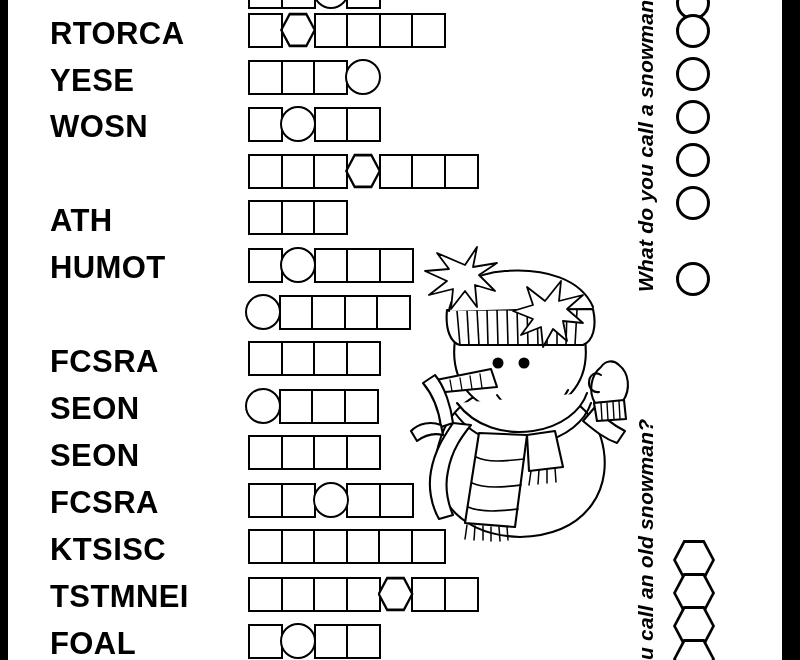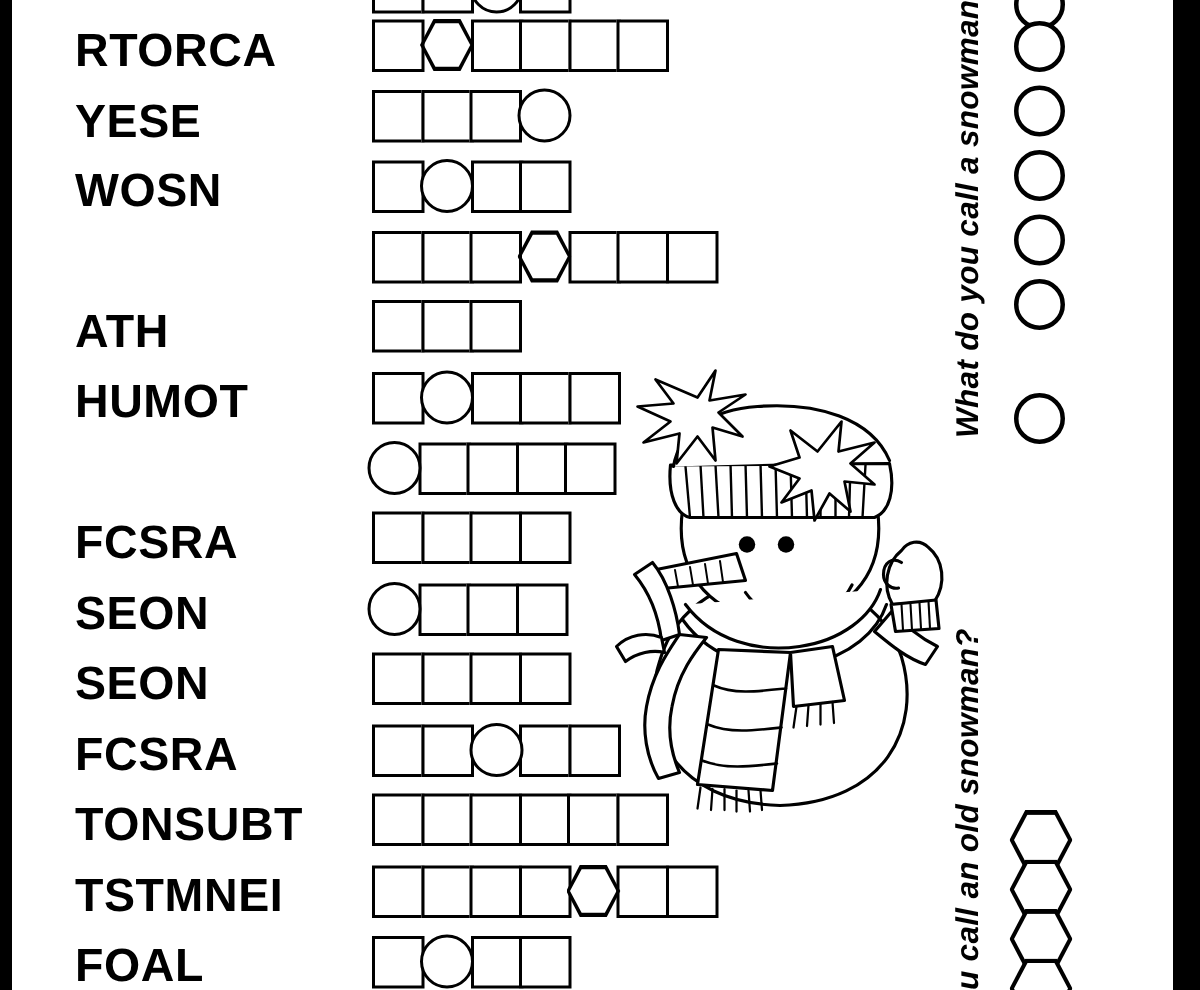--- a/index.html
+++ b/index.html
@@ -162,21 +162,21 @@
   <div class="word-list" id="word-list">
       <div class="word-row" style="top: 10px;">RTORCA</div>
       <div class="word-row" style="top: 103px;">WOSN</div>
       <div class="word-row" style="top: 57px;">YESE</div>
       <div class="word-row" style="top: 197px;">ATH</div>
       <div class="word-row" style="top: 244px;">HUMOT</div>
       <div class="word-row" style="top: 338px;">FCSRA</div>
       <div class="word-row" style="top: 385px;">SEON</div>
       <div class="word-row" style="top: 479px;">FCSRA</div>
       <div class="word-row" style="top: 432px;">SEON</div>
-      <div class="word-row" style="top: 526px;">TONSUBT</div>
+      <div class="word-row" style="top: 526px;">KTSISC</div>
       <div class="word-row" style="top: 573px;">TSTMNEI</div>
       <div class="word-row" style="top: 620px;">FOAL</div>
     </div>
 
   <div class="boxes-area" id="boxes-area">
       <div class="box-row" style="left: 248px; top: -27px;">
         <div class="cell"></div>
         <div class="cell"></div>
         <div class="cell circle"></div>
         <div class="cell"></div>

